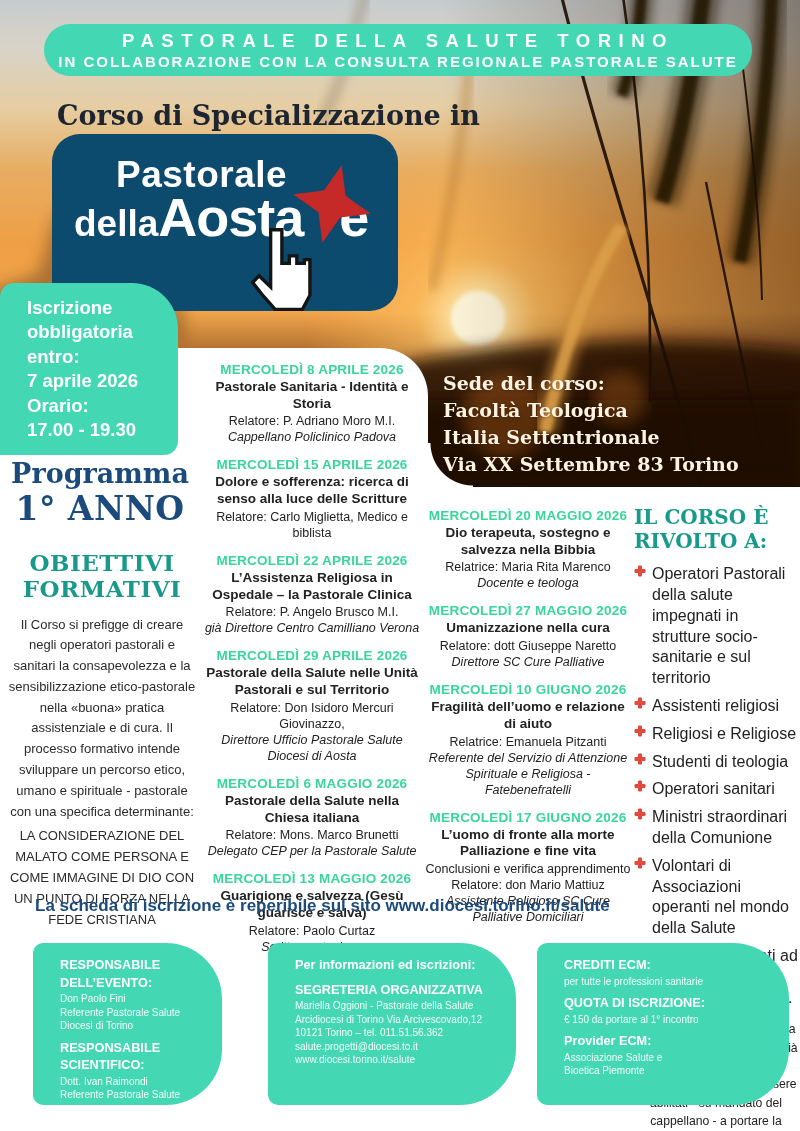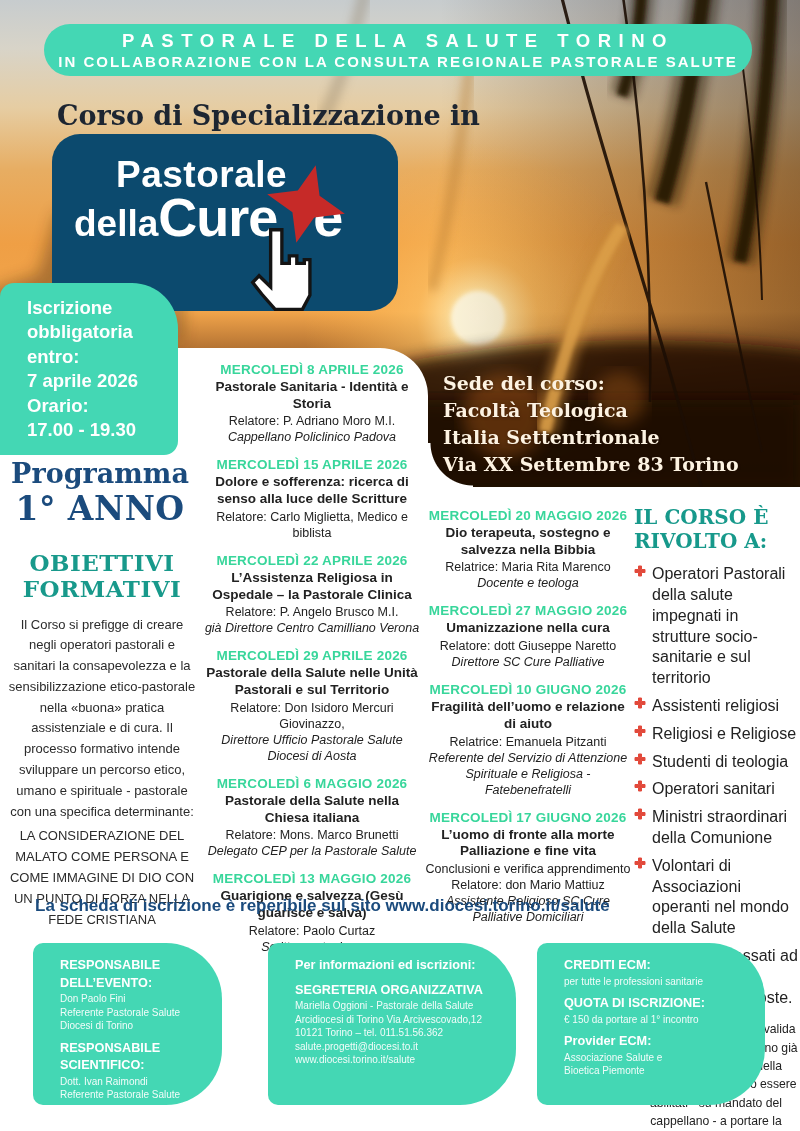--- a/index.html
+++ b/index.html
@@ -67,21 +67,21 @@
   .plus svg { width:12px; height:12px; display:block; }
   .plus path { fill:#e2493b; stroke:#e2493b; stroke-width:2; stroke-linejoin:round; }
   .aud-text { font-size:16px; line-height:1.3; color:#222; }
   .aud-note { margin-top:12px; text-align:center; font-size:12.2px; line-height:1.5; color:#222; }
   
   .signup { position:absolute; left:35px; top:896px; font-size:17px; font-weight:bold; color:#1b4b7d; }
   .fbox { position:absolute; top:943px; height:162px; background:#44d7b4;
     border-radius:10px 56px 56px 10px; padding:14px 16px 0 27px; overflow:hidden; }
   .fbox1 { left:33px;  width:189px; }
   .fbox2 { left:268px; width:248px; }
-  .fbox3 { left:537px; width:228px; }
+  .fbox3 { left:537px; width:252px; }
   .f-block { margin-bottom:7px; }
   .f-header { font-weight:bold; font-size:12.7px; color:#ffffff; line-height:1.38; }
   .f-line { font-size:10px; color:rgba(255,255,255,0.93); line-height:1.36; white-space:nowrap; }
 </style>
 </head>
 <body>
 
 <div class="page">
 
   <div class="photo">
@@ -168,21 +168,21 @@
     <div class="banner-l1">PASTORALE DELLA SALUTE TORINO</div>
     <div class="banner-l2">IN COLLABORAZIONE CON LA CONSULTA REGIONALE PASTORALE SALUTE</div>
   </div>
 
   <div class="course-heading">Corso di Specializzazione in</div>
 
   <div class="logo">
     <div class="logo-l1">Pastorale</div>
     <div class="logo-l2">
       <span class="lg-della">della</span>
-        <span class="lg-salu">Cure</span>
+        <span class="lg-salu">Aosta</span>
         <span class="lg-cross">
           <svg width="86" height="80" viewBox="0 0 100 100">
             <polygon points="50,0 64,36 100,50 64,64 50,100 36,64 0,50 36,36" transform="rotate(14 50 50)" fill="#c62a28"></polygon>
           </svg>
         </span>
         <span class="lg-salu">e</span>
     </div>
     <div class="hand">
       <svg width="64" height="86" viewBox="0 0 17 23">
         <path d="M6 1 H9 V10 H11 V8 H13 V10 H15 V9 H16.5 V18.5 L14.5 22.3 H7.2 L3.6 18.2 L1.2 15.1 L2.9 13.3 L6 16.3 Z" fill="#ffffff" stroke="#141414" stroke-width="0.9"></path>

